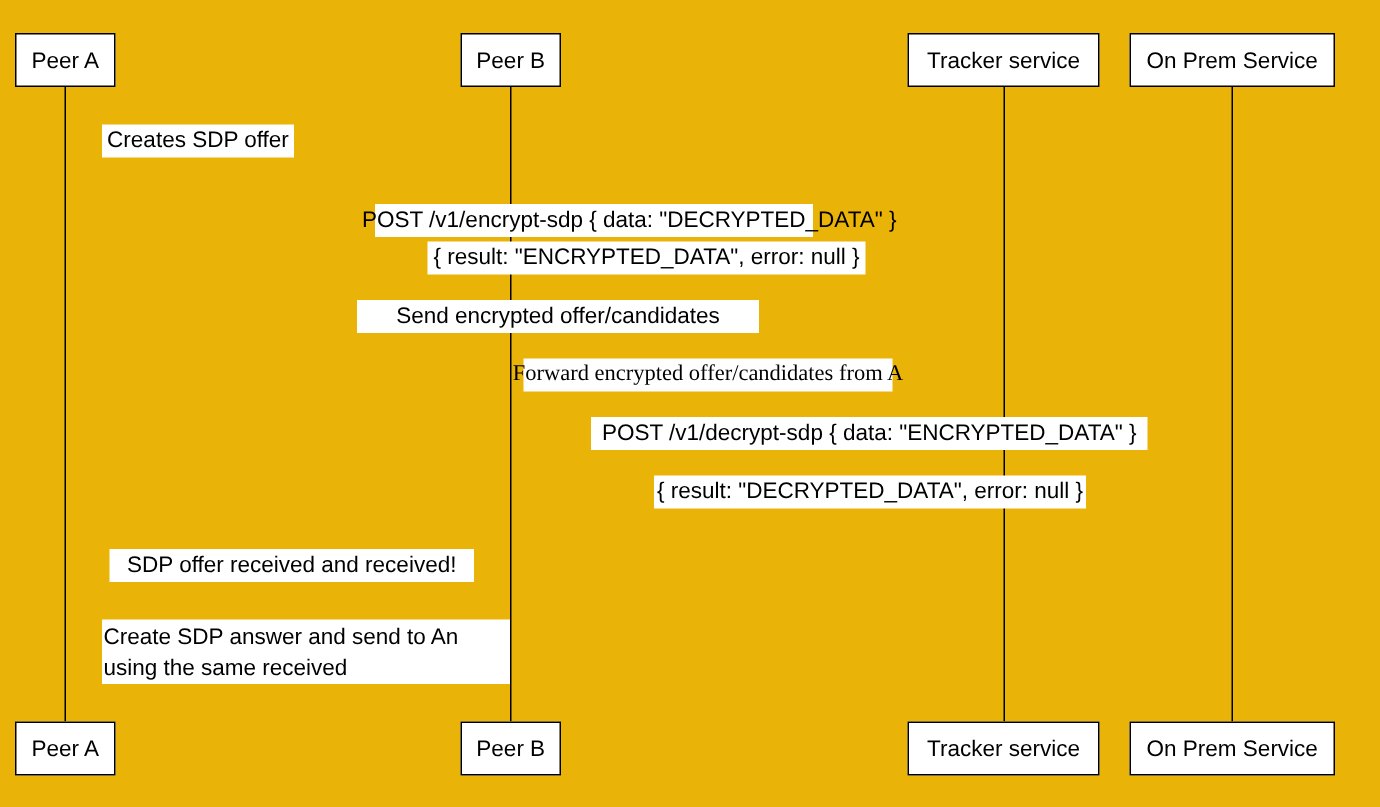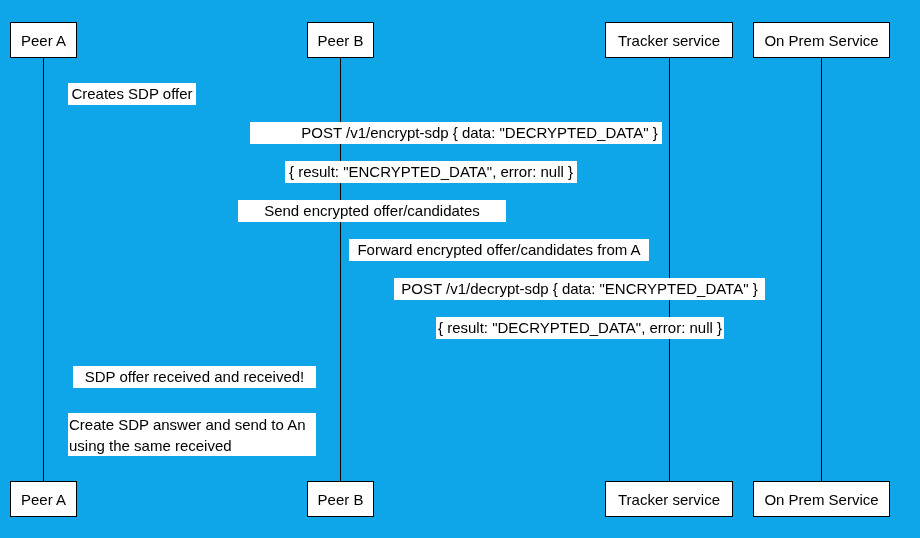--- a/index.html
+++ b/index.html
@@ -5,21 +5,21 @@
 <style>
   html, body {
     margin: 0;
     padding: 0;
     background: #000000;
   }
   #canvas {
     position: relative;
     width: 920px;
     height: 538px;
-    background: #0ea5e9;
+    background: #eab308;
     font-family: "Liberation Sans", sans-serif;
     overflow: hidden;
   }
   
   .participant {
     position: absolute;
     background: #ffffff;
     color: #000000;
     border: 1px solid #000000;
     box-sizing: border-box;
@@ -81,49 +81,49 @@
     <span>Tracker service</span>
   </div>
   <div class="participant" style="left:753px;top:22px;width:137px;height:36px;">
     <span>On Prem Service</span>
   </div>
 
   <div class="msg-label" style="left:68px;top:83px;width:128px;height:22px;">
     <span>Creates SDP offer</span>
   </div>
 
-  <div class="msg-label" style="left:250px;top:122px;width:412px;height:22px;padding-left:48px;">
+  <div class="msg-label" style="left:250px;top:136px;width:292px;height:22px;padding-left:48px;">
     <span>POST /v1/encrypt-sdp { data: "DECRYPTED_DATA" }</span>
   </div>
 
   <div class="msg-label" style="left:285px;top:161px;width:292px;height:22px;">
     <span>{ result: "ENCRYPTED_DATA", error: null }</span>
   </div>
 
   <div class="msg-label" style="left:238px;top:200px;width:268px;height:22px;">
     <span>Send encrypted offer/candidates</span>
   </div>
 
-  <div class="msg-label" style="left:349px;top:239px;width:300px;height:22px;">
+  <div class="msg-label" style="left:349px;top:239px;width:246px;height:22px;font-family:Liberation Serif, serif;">
     <span>Forward encrypted offer/candidates from A</span>
   </div>
 
   <div class="msg-label" style="left:394px;top:278px;width:371px;height:22px;">
     <span>POST /v1/decrypt-sdp { data: "ENCRYPTED_DATA" }</span>
   </div>
 
   <div class="msg-label" style="left:436px;top:317px;width:288px;height:22px;">
     <span>{ result: "DECRYPTED_DATA", error: null }</span>
   </div>
 
   <div class="msg-label" style="left:73px;top:366px;width:243px;height:22px;">
     <span>SDP offer received and received!</span>
   </div>
 
-  <div class="msg-label two-line" style="left:68px;top:413px;width:248px;height:43px;">
+  <div class="msg-label two-line" style="left:68px;top:413px;width:272px;height:43px;">
     <span>Create SDP answer and send to An</span>
     <span>using the same received</span>
   </div>
 
   <div class="participant" style="left:10px;top:481px;width:67px;height:36px;">
     <span>Peer A</span>
   </div>
   <div class="participant" style="left:307px;top:481px;width:67px;height:36px;">
     <span>Peer B</span>
   </div>

